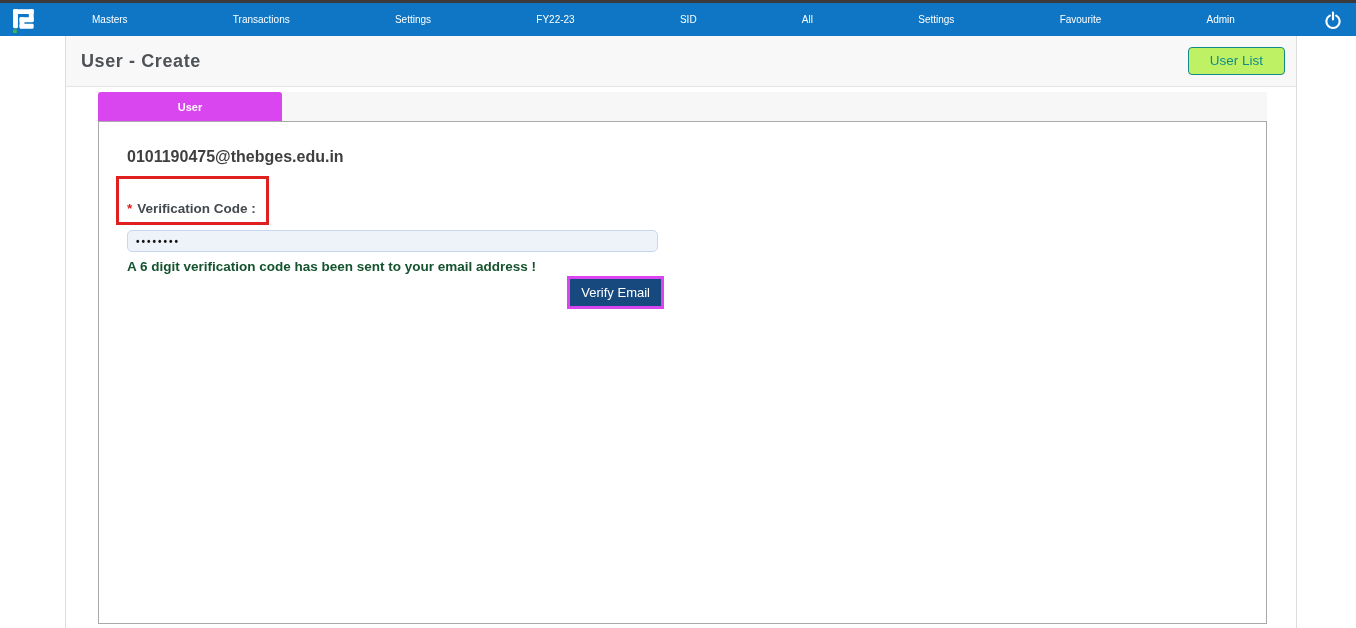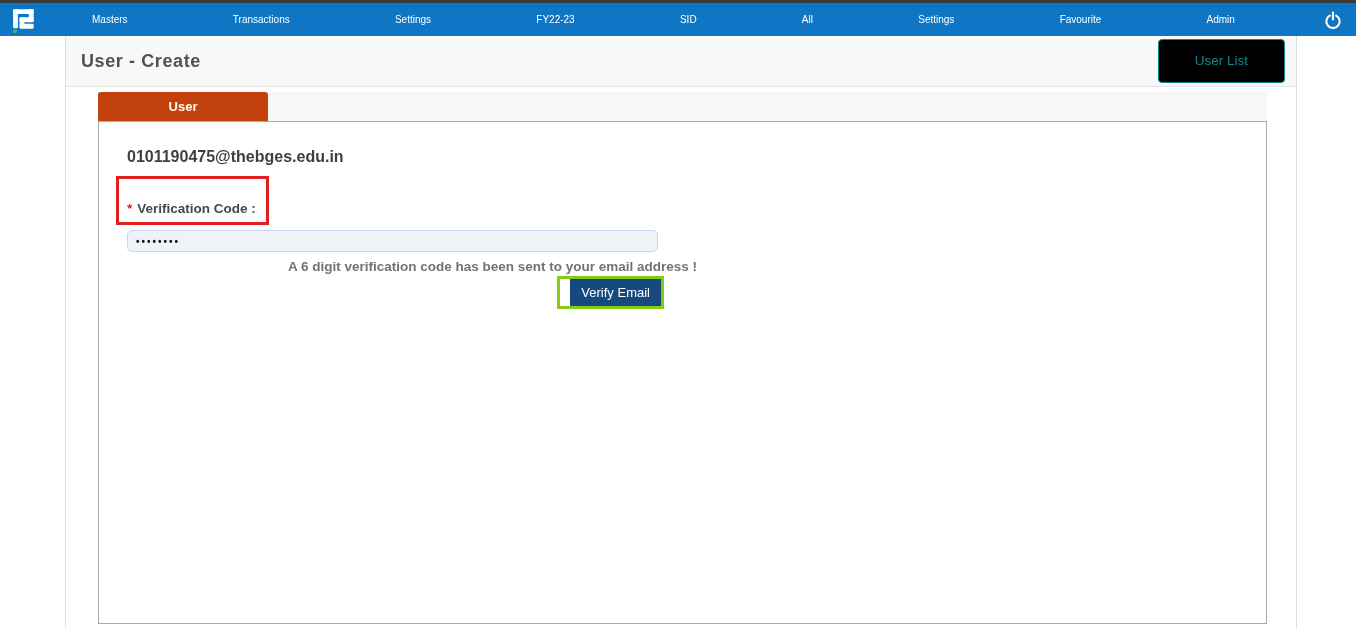--- a/index.html
+++ b/index.html
@@ -38,31 +38,31 @@
   
   .page-header {
     height: 51px; background: #f8f8f8; border-bottom: 1px solid #e4e4e4;
     display: flex; align-items: center; justify-content: space-between;
     padding: 0 11px 0 15px;
   }
   .page-title {
     font-size: 18px; font-weight: bold; color: #4e5256; letter-spacing: 0.6px;
   }
   .user-list-btn {
-    background: #000000; border: 1px solid #128a8c; color: #128a8c;
-    border-radius: 4px; padding: 5px 36px; font-size: 13.5px;
-    font-family: inherit; cursor: pointer; height: 44px; line-height: 16px;
+    background: #bef264; border: 1px solid #128a8c; color: #128a8c;
+    border-radius: 4px; padding: 5px 21px; font-size: 13.5px;
+    font-family: inherit; cursor: pointer; height: 28px; line-height: 16px;
   }
 
   
   .content { padding: 5px 0 0 32px; }
   .tabstrip { width: 1169px; height: 29px; background: #f7f7f7; display: flex; }
   .tab {
-    width: 170px; height: 29px; background: #c2410c; color: #ffffff;
-    font-weight: bold; font-size: 13px;
+    width: 184px; height: 29px; background: #d946ef; color: #ffffff;
+    font-weight: bold; font-size: 11px;
     display: flex; align-items: center; justify-content: center;
     border-radius: 3px 3px 0 0; cursor: pointer;
   }
   .panel {
     width: 1169px; height: 503px;
     border: 1px solid #a9a9a9; background: #ffffff;
     padding: 11px 0 0 28px;
   }
 
   
@@ -73,25 +73,25 @@
     display: inline-block; border: 3px solid #e01f1f;
     padding: 22px 10px 6px 8px; margin: 10px 0 0 -11px;
   }
   .code-input {
     display: block; margin-top: 5px; width: 531px; height: 22px;
     background: #eef3fa; border: 1px solid #c9d7ee; border-radius: 5px;
     padding: 0 8px; font-size: 10px; font-weight: bold; color: #111111;
     letter-spacing: 2px; font-family: inherit;
   }
   .helper {
-    margin-top: 7px; width: 570px; text-align: right;
-    font-size: 13.5px; font-weight: bold; color: #737373;
+    margin-top: 7px; width: 570px; text-align: left;
+    font-size: 13.5px; font-weight: bold; color: #14532d;
   }
   .button-row { width: 537px; display: flex; justify-content: flex-end; margin-top: 2px; }
-  .red-box-btn { border: 3px solid #84cc16; padding-left: 10px; }
+  .red-box-btn { border: 3px solid #d946ef; }
   .verify-btn {
     background: #17497e; color: #ffffff; border: none;
     font-size: 13px; padding: 6px 11px; cursor: pointer; font-family: inherit;
   }
 </style>
 </head>
 <body>
 
 <div class="top-strip"></div>
 

